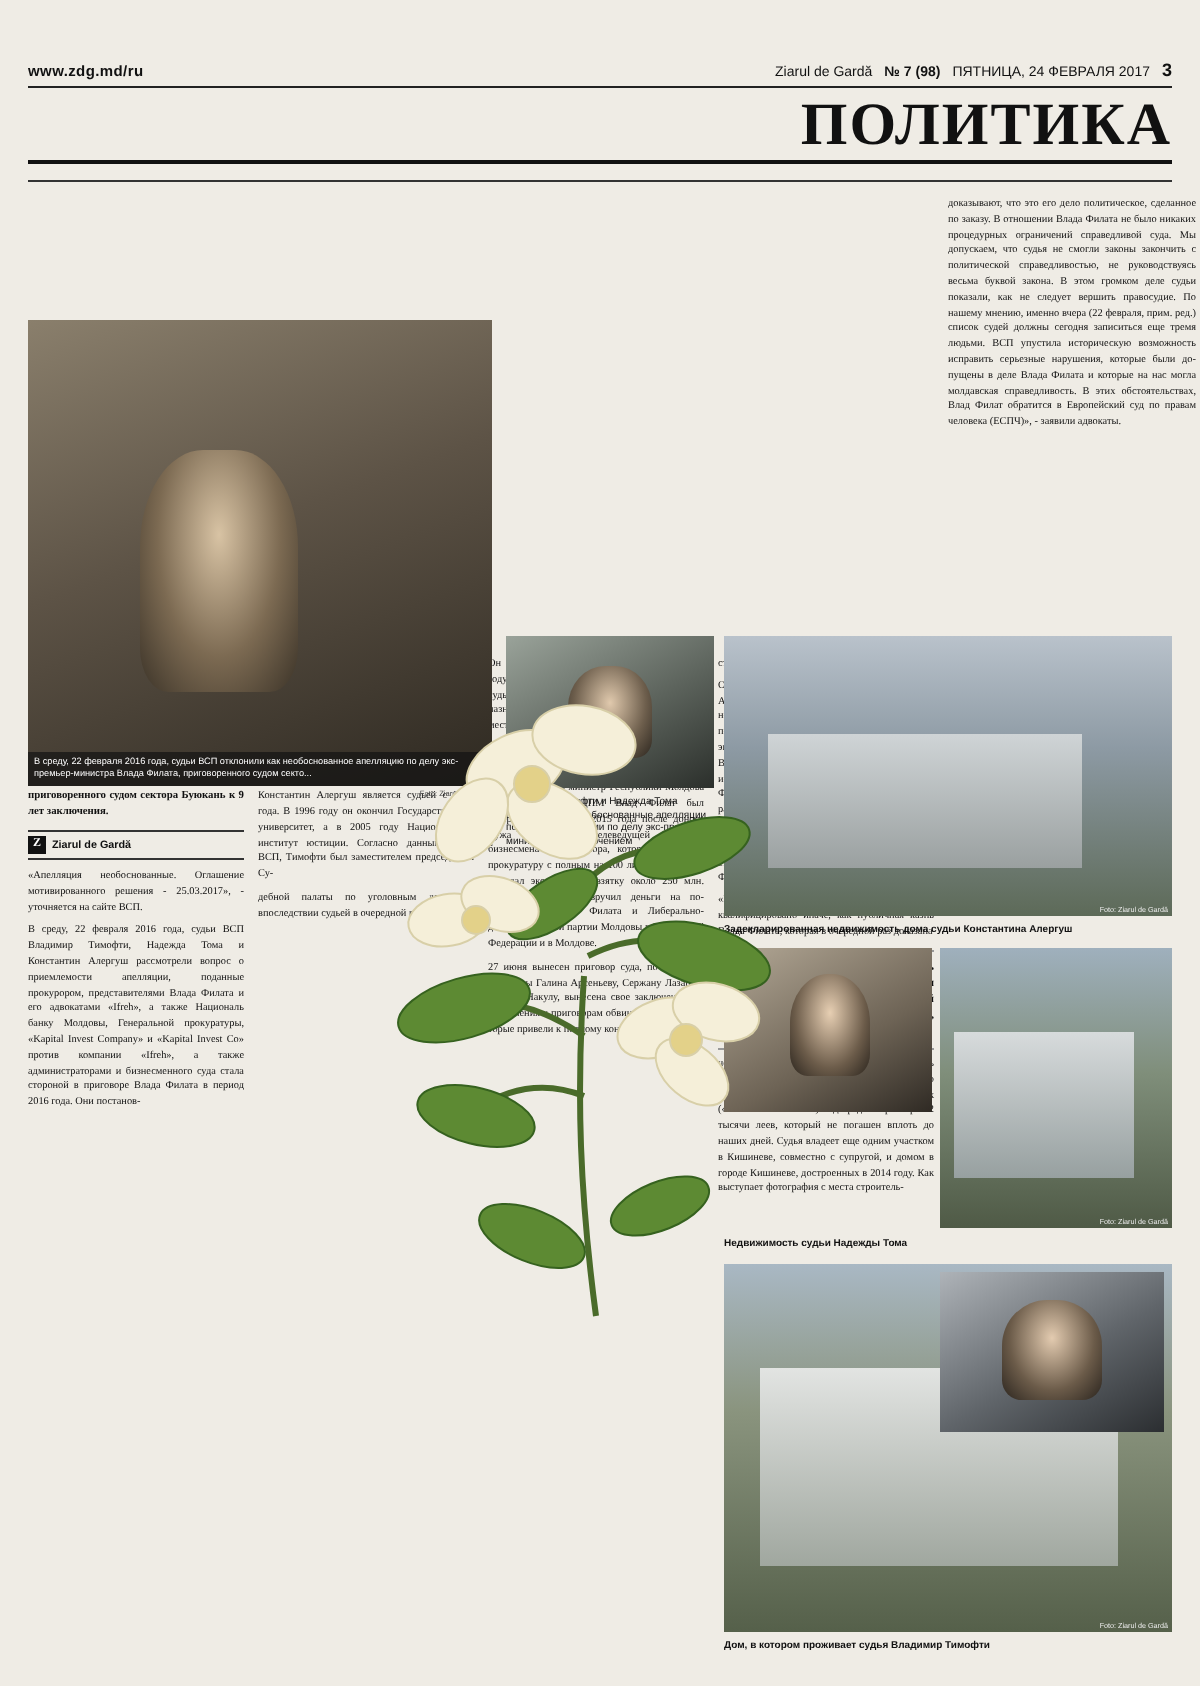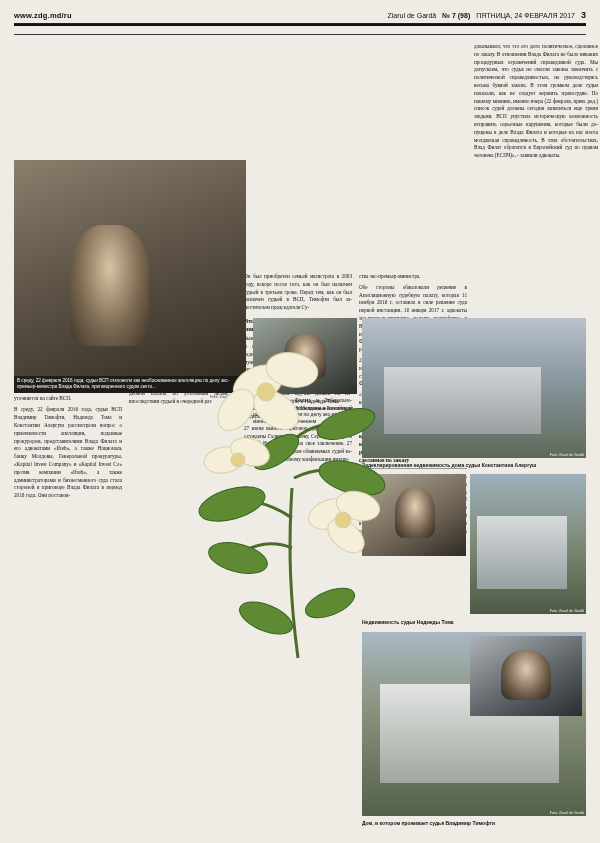--- a/index.html
+++ b/index.html
@@ -17,20 +17,21 @@
     box-sizing:border-box;
     padding:10px 14px 8px 14px;
   }
   
   .masthead{
     display:flex;align-items:baseline;justify-content:space-between;
     font-family:"Liberation Sans", sans-serif;
     font-size:7.5px;
     border-bottom:1px solid #222;
     padding-bottom:3px;
+    margin-top:20px;
   }
   .masthead .left{font-weight:bold;letter-spacing:.2px;}
   .masthead .right{display:flex;align-items:baseline;gap:6px;font-size:7px;}
   .masthead .right .issue{font-weight:bold;}
   .masthead .right .pg{font-weight:bold;font-size:9px;}
   .rubric{
     text-align:right;
     font-family:"Liberation Serif", serif;
     font-weight:bold;
     font-size:30px;
@@ -181,20 +182,21 @@
   <div class="masthead">
     <div class="left">www.zdg.md/ru</div>
     <div class="right">
       <span>Ziarul de Gardă</span>
       <span class="issue">№ 7 (98)</span>
       <span>ПЯТНИЦА, 24 ФЕВРАЛЯ 2017</span>
       <span class="pg">3</span>
     </div>
   </div>
 
+  <div class="rubric">ПОЛИТИКА</div>
   <div class="rule-thick"></div>
 
   <div class="rule-thin"></div>
 
   <div class="grid">
 
     <div class="col">
       <div class="photo ph-room" style="width:100%;height:0;padding-bottom:0;"></div>
       <div class="body-txt" style="height:230px;"></div>
       <div class="lead">Коллегия судей Высшей судебной палаты (ВСП), в составе которой были Владимир Тимофти, Надежда Тома и Константин Алергуш, отклонили как необоснованные апелляции, поданные сторонами по делу экс-премьер-министра Влада Филата, обвиненного в пассивной коррупции и извлечении выгоды из влияния и приговоренного судом сектора Буюкань к 9 лет заключения.</div>

